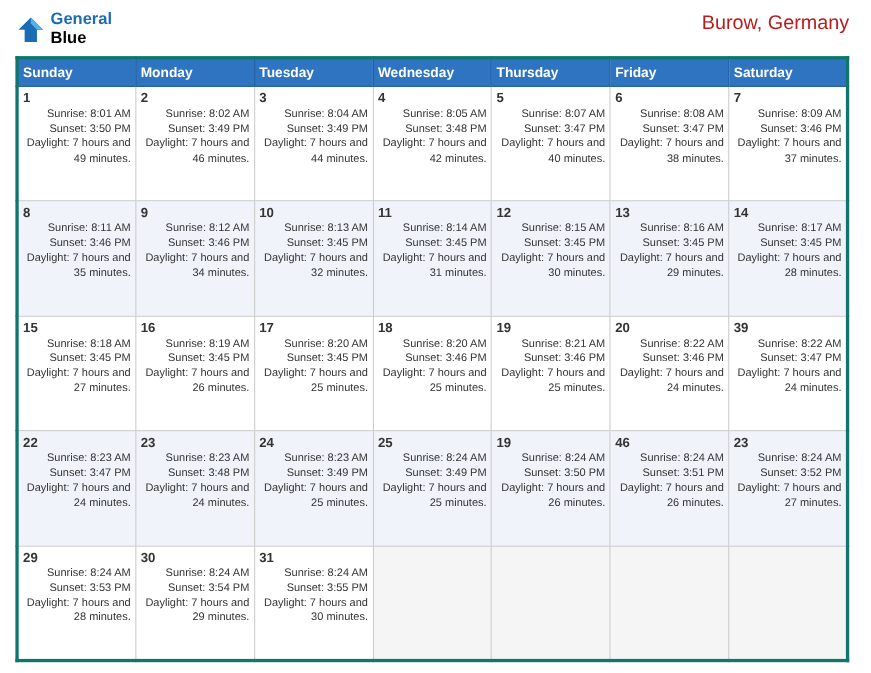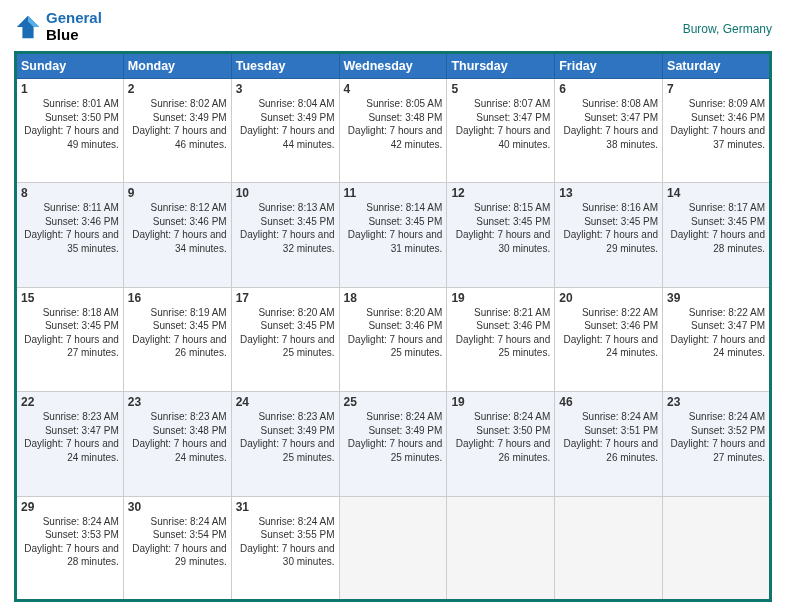--- a/index.html
+++ b/index.html
@@ -44,23 +44,22 @@
     }
     .title-block {
       text-align: right;
     }
     .month-title {
       font-size: 30px;
       font-weight: normal;
       color: #222;
     }
     .location {
-      font-size: 12px;
-      color: #0f766e;
-      margin-top: 12px;
+      font-size: 18px;
+      color: #b91c1c;
     }
     .calendar {
       flex: 1;
       border: 3px solid #0f766e;
       border-collapse: collapse;
       width: 100%;
       table-layout: fixed;
     }
     .calendar th {
       background: #2e74c0;

